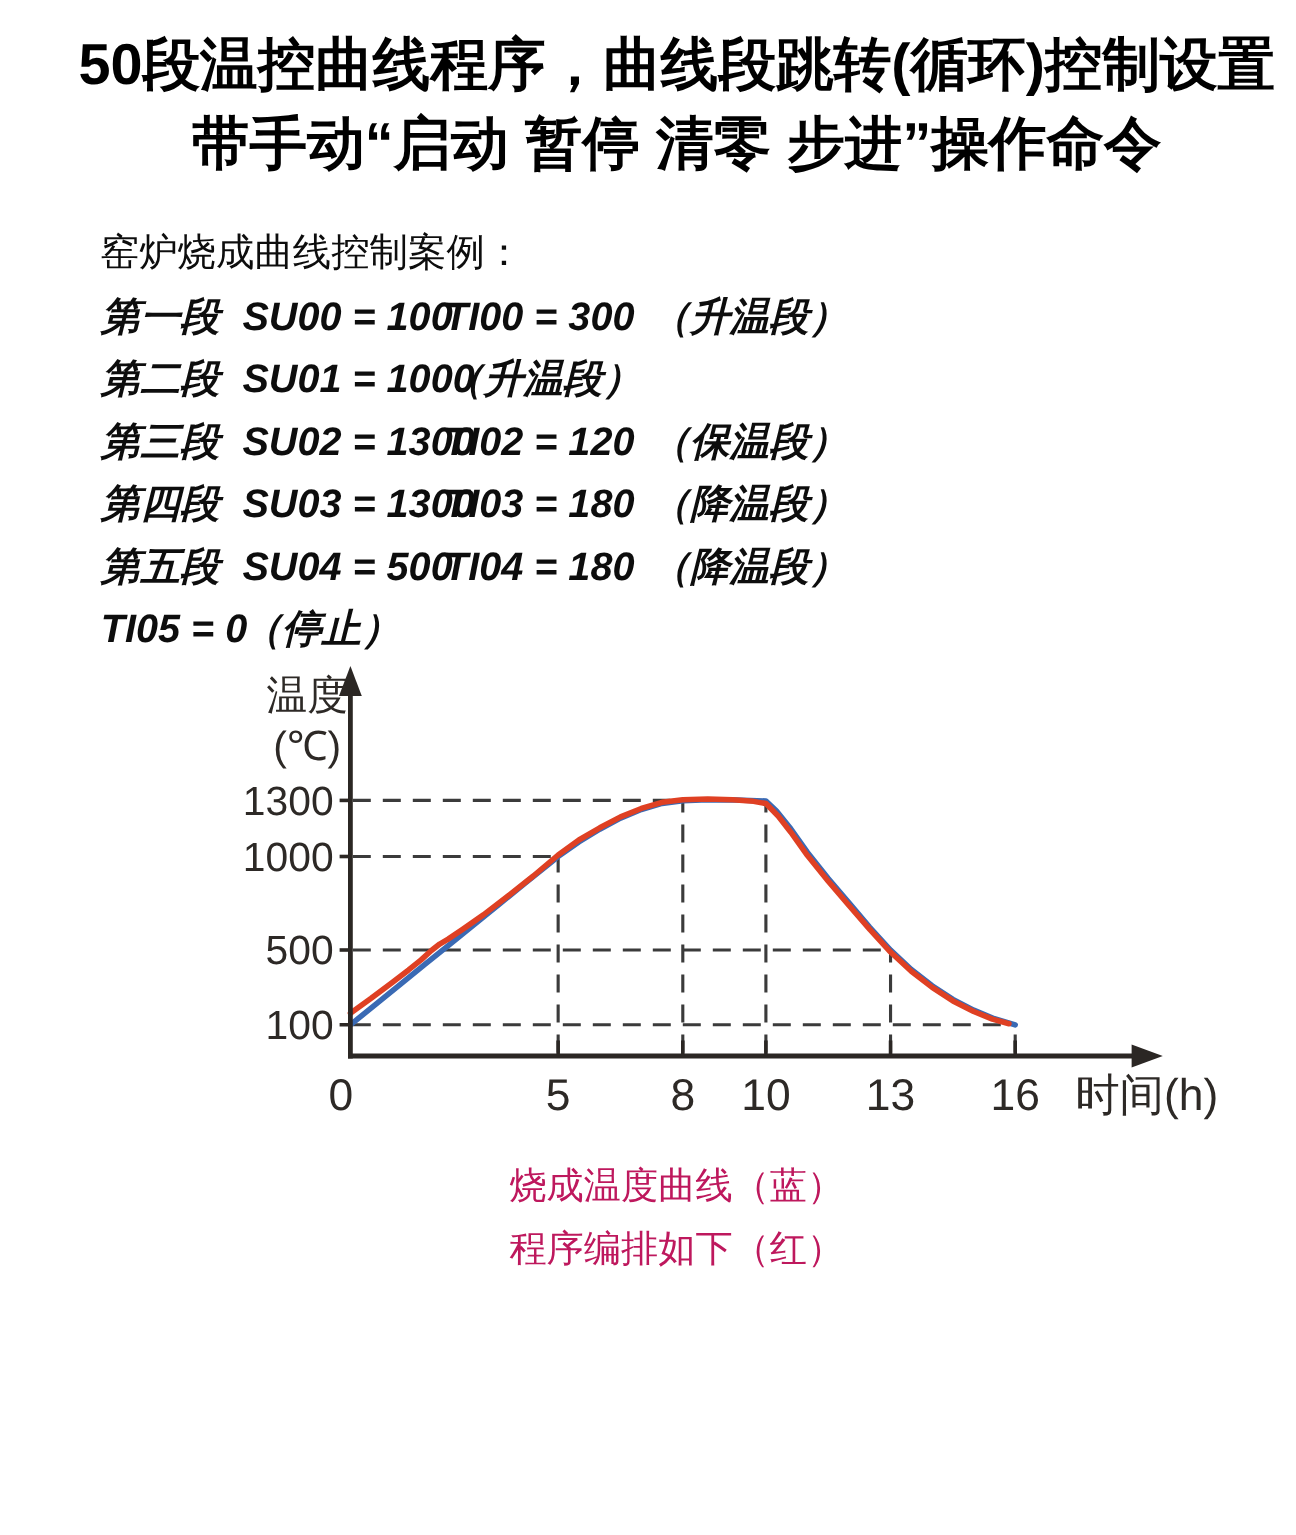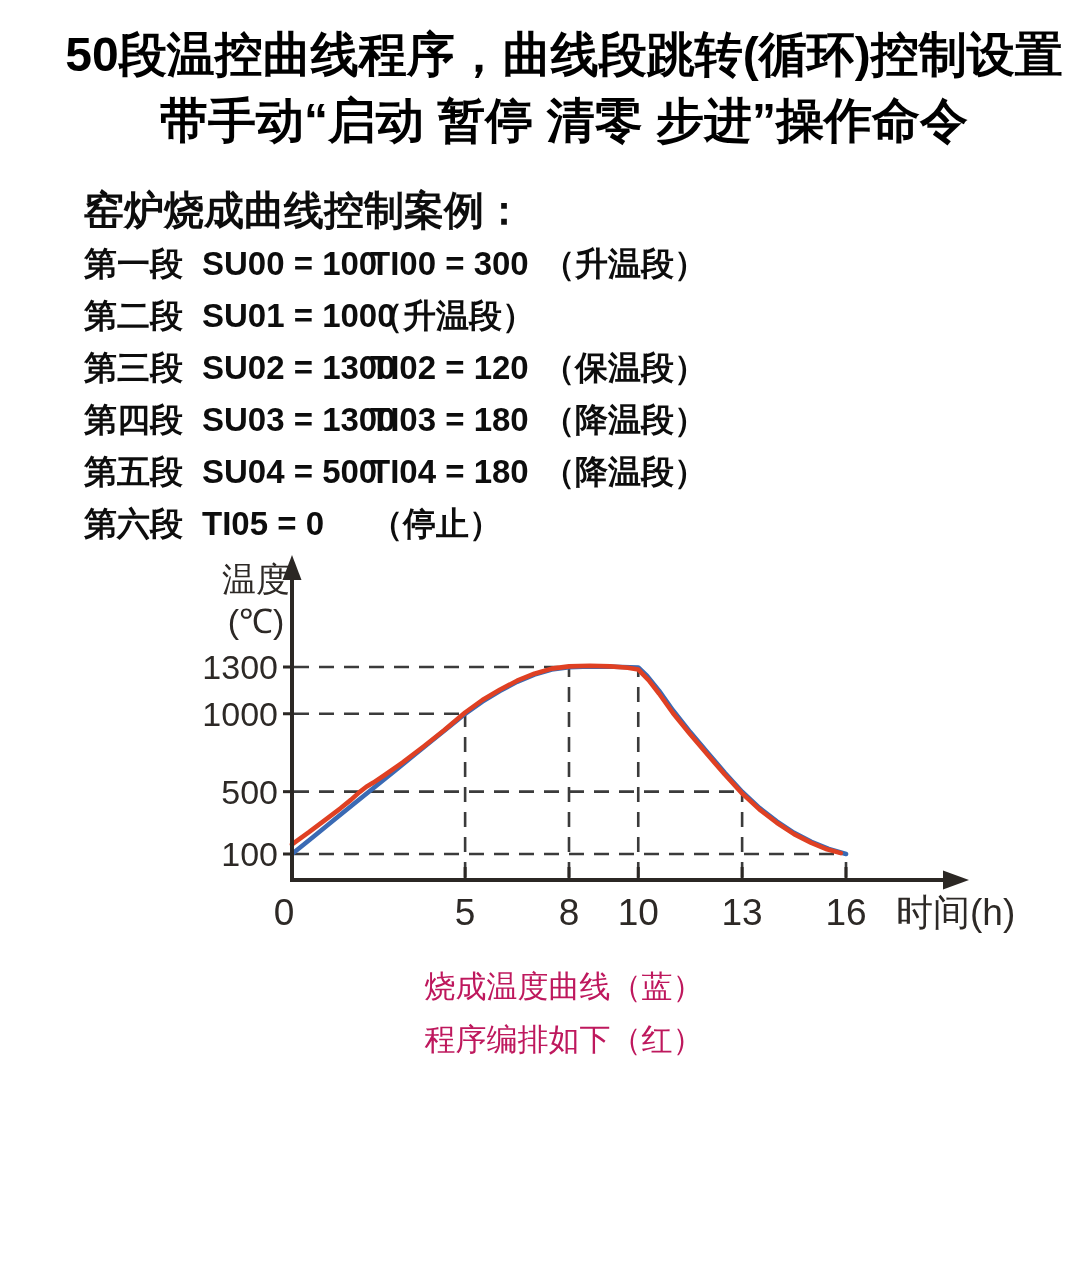--- a/index.html
+++ b/index.html
@@ -2,25 +2,25 @@
 <html><head>
 <meta charset="utf-8">
 <style>
   html,body{margin:0;padding:0;background:#ffffff;}
   .page{
     position:relative;width:1080px;height:1279px;background:#ffffff;overflow:hidden;
     font-family:"Liberation Sans",sans-serif;color:#0d0d0d;margin-left:24px;
   }
   .title{margin:22px 0 0 0;text-align:center;font-size:48px;line-height:66px;font-weight:bold;color:#000;}
   .content{margin:0 58px 0 60px;}
-  .case-heading{margin-top:30px;font-size:40px;line-height:52px;font-weight:bold;white-space:nowrap;}
+  .case-heading{margin-top:30px;font-size:32px;line-height:52px;font-weight:normal;white-space:nowrap;}
   .para-line{font-size:34px;line-height:52px;font-weight:bold;white-space:nowrap;}
   .para-line.indent{text-indent:55px;}
   .segments{margin-top:2px;}
-  .seg-row{display:grid;grid-template-columns:118px 168px 172px auto;font-size:33px;line-height:52px;font-weight:bold;white-space:nowrap;}
+  .seg-row{display:grid;grid-template-columns:118px 168px 172px auto;font-size:33px;line-height:52px;font-weight:bold;white-space:nowrap;font-style:italic;}
   .chart-wrap{margin-top:2px;margin-left:170px;}
   svg text{font-family:"Liberation Sans",sans-serif;}
   .axis-line{stroke:#2b2724;stroke-width:4;}
   .axis-arrow{fill:#2b2724;}
   .h-guide,.v-guide{stroke:#3b3b3b;stroke-width:2.6;stroke-dasharray:15 10;fill:none;}
   .x-tick,.y-tick{stroke:#2b2724;stroke-width:3;}
   .curve{fill:none;stroke-width:4.6;stroke-linejoin:round;stroke-linecap:round;}
   .x-tick-label{font-size:37px;fill:#2d2926;}
   .y-tick-label{font-size:34px;fill:#2d2926;}
   .axis-title{font-size:34px;fill:#2d2926;}
@@ -63,21 +63,20 @@
           <span>TI03 = 180</span>
           <span>（降温段）</span>
         </div>
         <div class="seg-row">
           <span>第五段</span>
           <span>SU04 = 500</span>
           <span>TI04 = 180</span>
           <span>（降温段）</span>
         </div>
         <div class="seg-row">
-          <span>第六段</span>
           <span>TI05 = 0</span>
           <span>（停止）</span>
         </div>
       </div>
   </div>
 
   <div class="chart-wrap">
     <svg id="chart-svg" width="910" height="392" viewBox="0 0 910 392">
       <g id="guides">
           <line class="h-guide" x1="100" y1="115" x2="364.6125" y2="115"></line>

